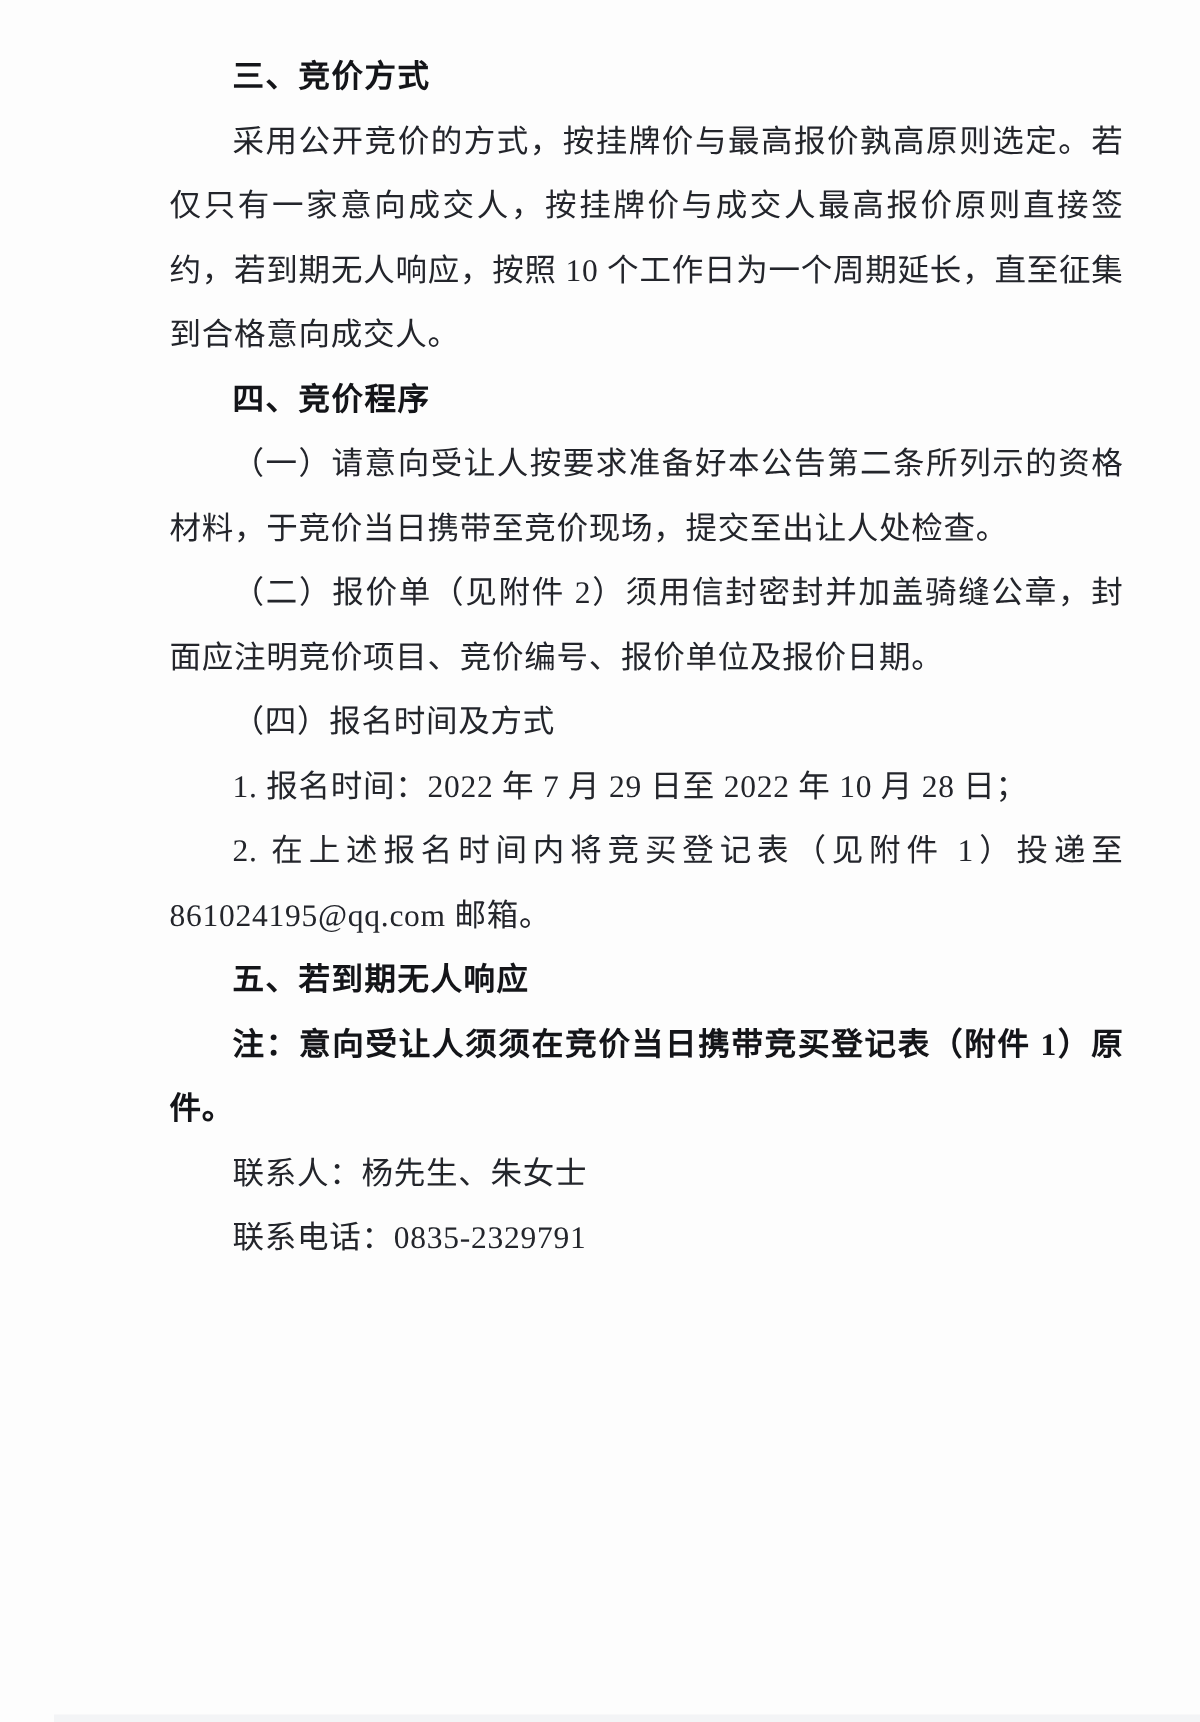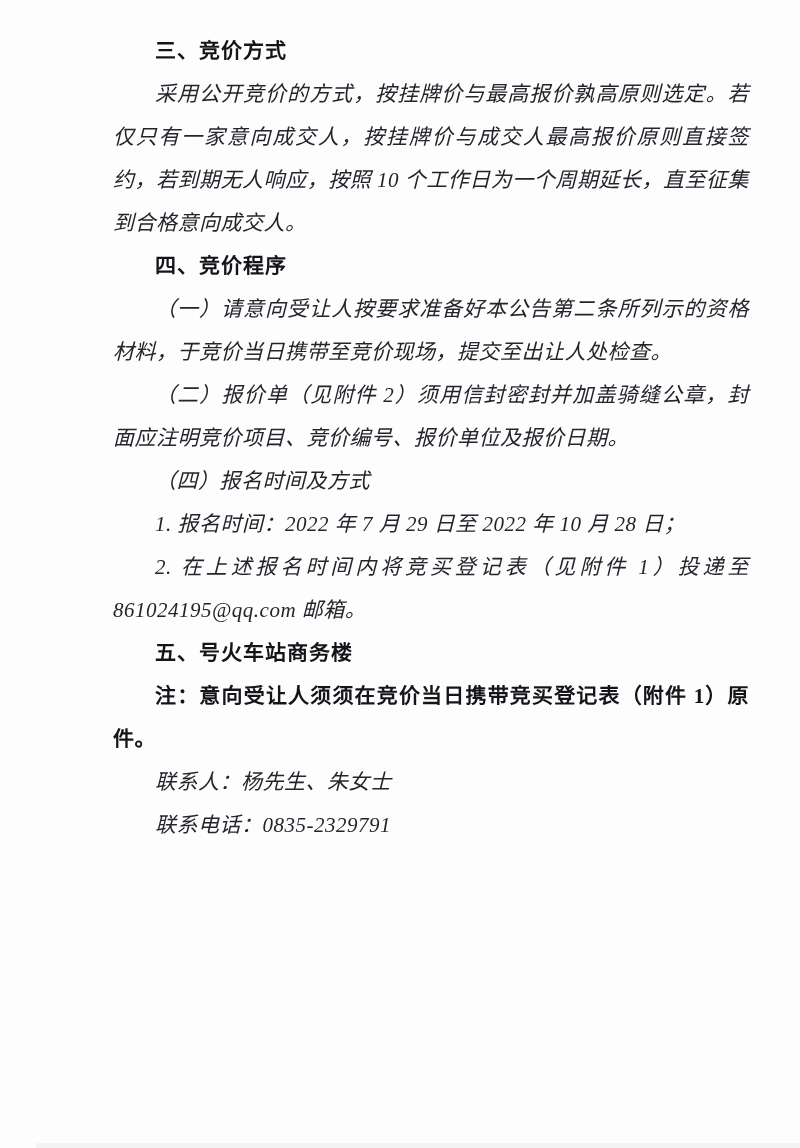--- a/index.html
+++ b/index.html
@@ -31,21 +31,21 @@
     text-align: justify;
     letter-spacing: 0.5px;
   }
   .block { margin: 0; }
   .heading {
     font-weight: bold;
     color: var(--heading-text);
     text-indent: 2em;
     letter-spacing: 1px;
   }
-  .body { text-indent: 2em; font-style: italic; }
+  .body { text-indent: 2em; }
   .hang { padding-left: 1em; text-indent: 1em; }
   .note { text-indent: 2em; font-weight: bold; color: var(--heading-text); }
   .mt { margin-top: 14px; }
   .bottom-band {
     position: absolute;
     left: 0; bottom: 0;
     width: 800px; height: 5px;
     background: var(--bottom-band);
   }
 </style>
@@ -55,19 +55,19 @@
 <div class="page">
   <div class="doc">
     <p class="block heading">三、竞价方式</p>
     <p class="block body">采用公开竞价的方式，按挂牌价与最高报价孰高原则选定。若仅只有一家意向成交人，按挂牌价与成交人最高报价原则直接签约，若到期无人响应，按照 10 个工作日为一个周期延长，直至征集到合格意向成交人。</p>
     <p class="block heading">四、竞价程序</p>
     <p class="block body">（一）请意向受让人按要求准备好本公告第二条所列示的资格材料，于竞价当日携带至竞价现场，提交至出让人处检查。</p>
     <p class="block body">（二）报价单（见附件 2）须用信封密封并加盖骑缝公章，封面应注明竞价项目、竞价编号、报价单位及报价日期。</p>
     <p class="block body">（四）报名时间及方式</p>
     <p class="block body">1. 报名时间：2022 年 7 月 29 日至 2022 年 10 月 28 日；</p>
     <p class="block body">2. 在上述报名时间内将竞买登记表（见附件 1）投递至 861024195@qq.com 邮箱。</p>
-    <p class="block heading">五、号火车站商务楼</p>
+    <p class="block heading">五、若到期无人响应</p>
     <p class="block note">注：意向受让人须须在竞价当日携带竞买登记表（附件 1）原件。</p>
     <p class="block body">联系人：杨先生、朱女士</p>
     <p class="block body">联系电话：0835-2329791</p>
   </div>
   <div class="bottom-band"></div>
 </div>
 
 </body></html>

